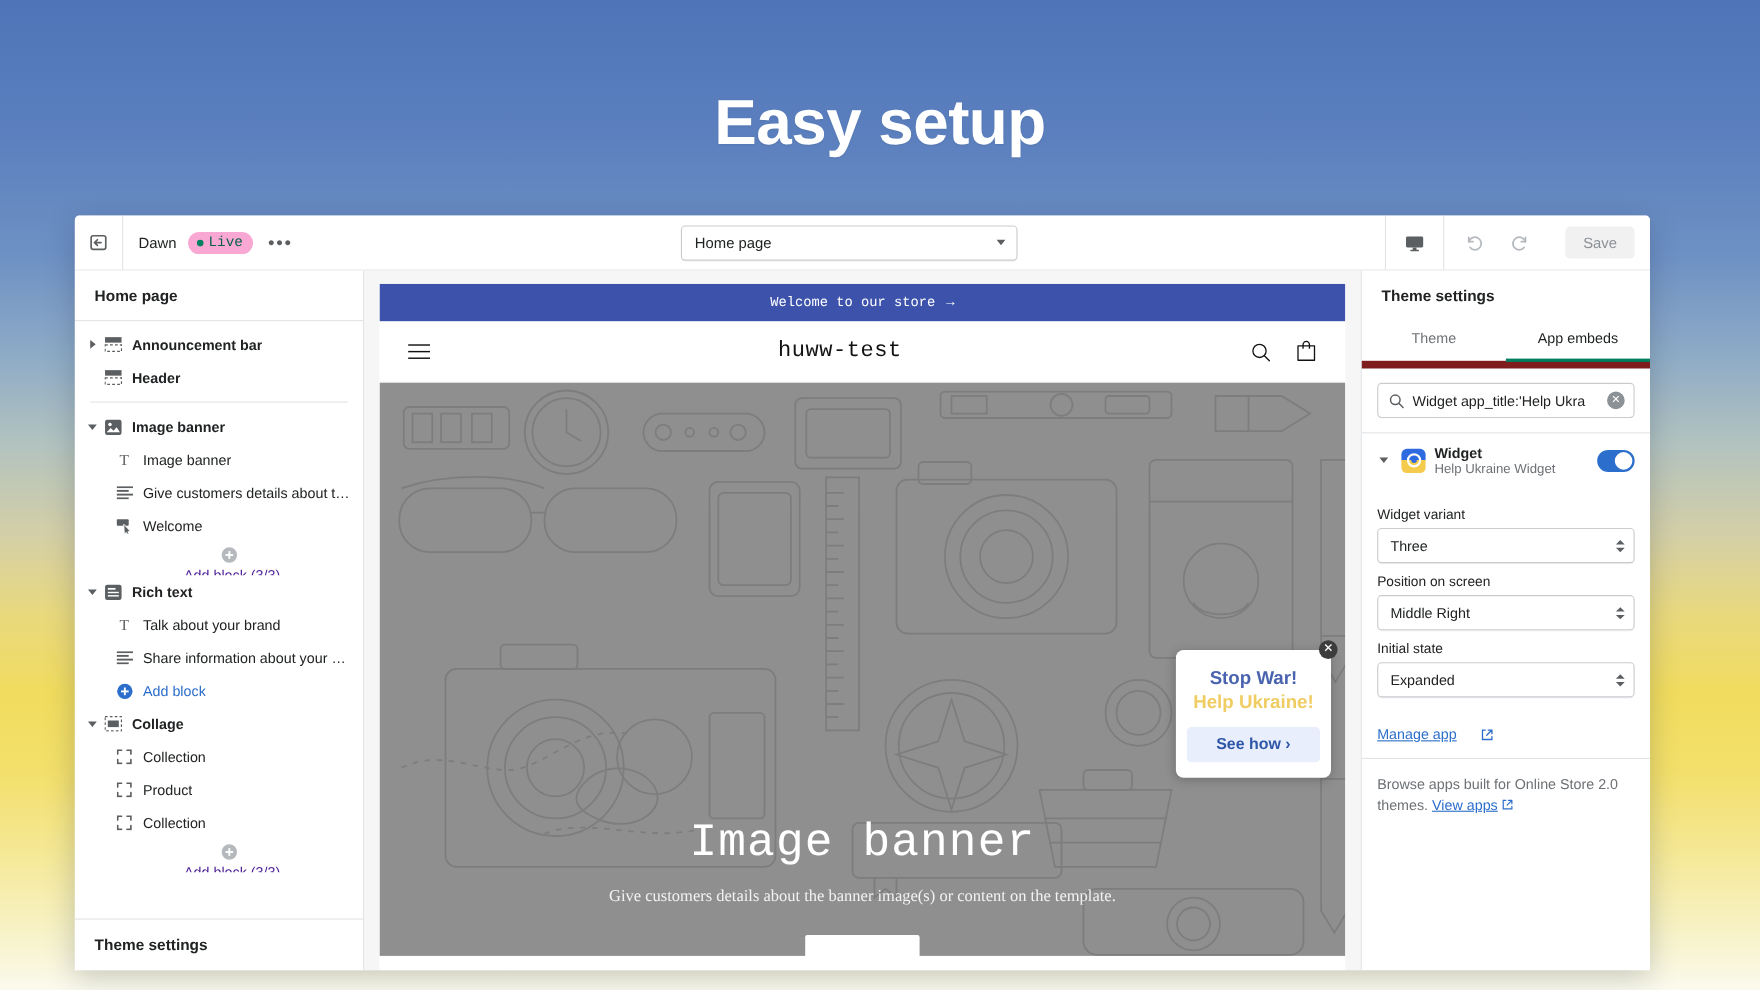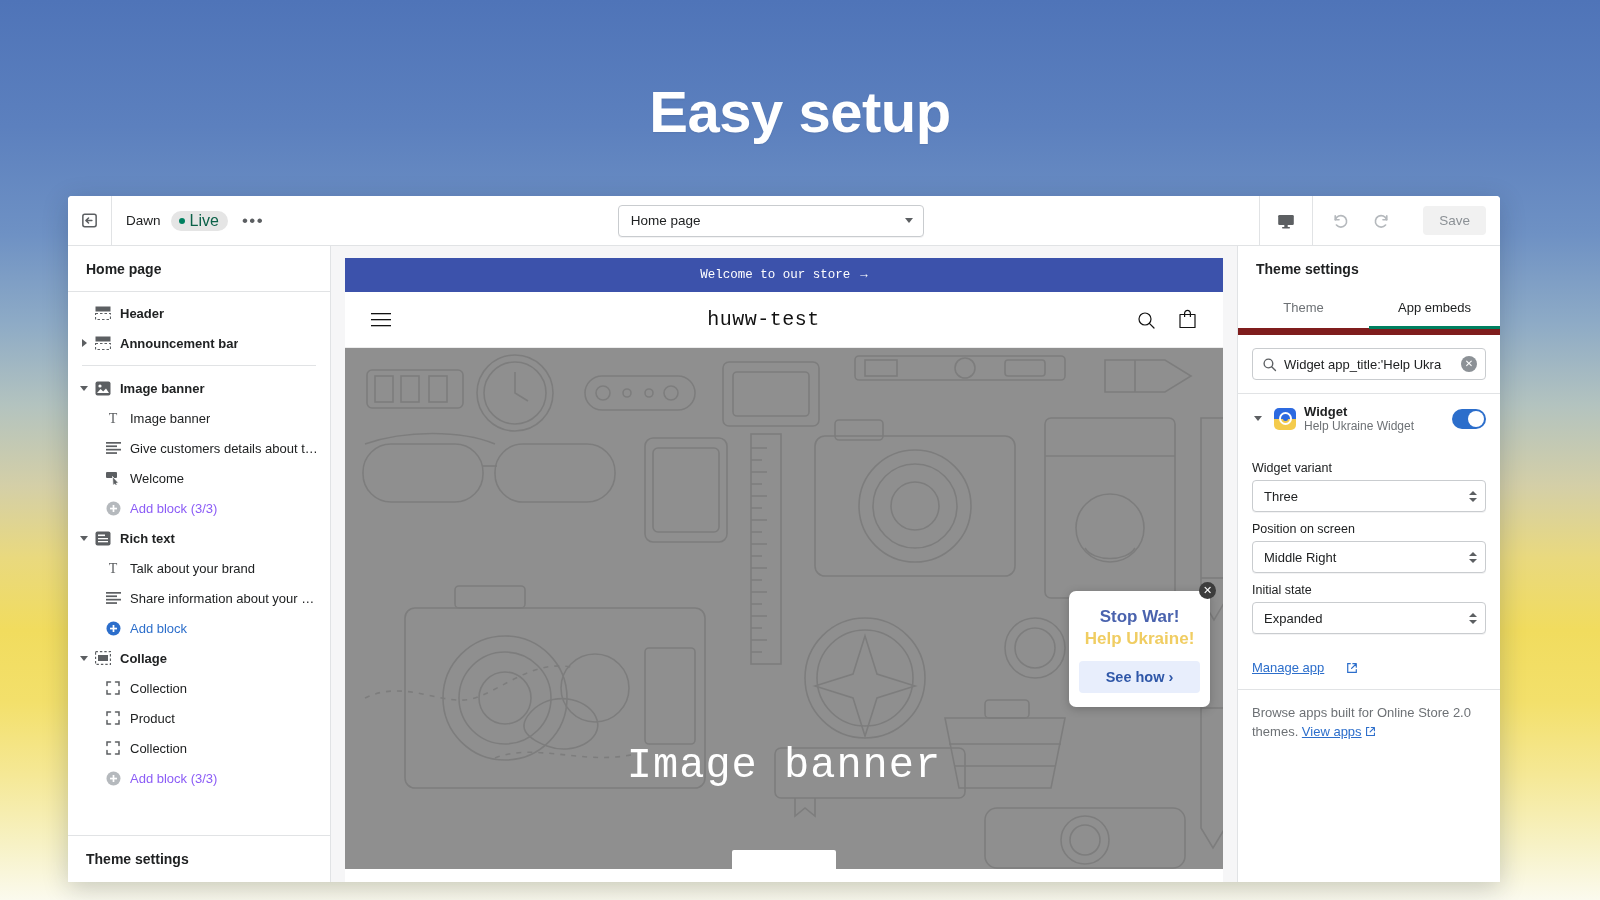--- a/index.html
+++ b/index.html
@@ -62,23 +62,23 @@
     border-right: 1px solid #e1e3e5;
     color: #5c5f62;
   }
   .tb-left {
     display: flex; align-items: center; gap: 10px;
     padding: 0 14px;
   }
   .theme-name { font-size: 13.5px; color: #202223; }
   .live-badge {
     display: inline-flex; align-items: center; gap: 5px;
-    background: #e5e5e5; color: #0b6148;
+    background: #f9a8d4; color: #0b6148;
     border-radius: 10px; padding: 2px 9px 2px 8px;
-    font-size: 16px; line-height: 16px;
+    font-size: 13px; line-height: 16px; font-family: Liberation Mono, monospace;
   }
   .live-dot { width: 6px; height: 6px; border-radius: 50%; background: #008060; }
   .tb-dots {
     color: #5c5f62; font-size: 17px; letter-spacing: 1.5px;
     padding: 0 4px; line-height: 10px; cursor: pointer;
   }
   .tb-center { flex: 1; display: flex; align-items: center; justify-content: center; }
   .page-select {
     width: 306px; height: 32px;
     border: 1px solid #c9cccf; border-radius: 4px;
@@ -127,21 +127,21 @@
   .sb-list { flex: 1; overflow: hidden; padding: 6px 0 0; }
   .sb-row {
     display: flex; align-items: center;
     height: 30px; padding: 0 10px 0 8px;
     font-size: 13px; color: #202223;
     cursor: pointer;
   }
   .sb-row.section { font-weight: bold; }
   .sb-row.block { padding-left: 34px; }
   .sb-row.addblock { color: #2c6ecb; }
-  .sb-row.addblock.disabled { color: #8b5cf6; }
+  .sb-row.addblock.disabled { color: #4c1d95; flex-direction: column; }
   .sb-toggle {
     width: 16px; flex: 0 0 16px;
     display: flex; align-items: center; justify-content: center;
     color: #5c5f62;
   }
   .tri { width: 0; height: 0; }
   .tri-right { border-top: 4px solid transparent; border-bottom: 4px solid transparent; border-left: 5px solid #5c5f62; }
   .tri-down { border-left: 4px solid transparent; border-right: 4px solid transparent; border-top: 5px solid #5c5f62; }
   .sb-icon {
     width: 22px; flex: 0 0 22px;
@@ -369,40 +369,40 @@
       </div>
     </div>
   </div>
 
   <div class="app-body">
 
     <div class="sidebar">
       <div class="sb-head">Home page</div>
       <div class="sb-list" id="sb-list">
           <div class="sb-row section">
-            <span class="sb-toggle"></span>
+            <span class="sb-toggle">
+              <span class="tri tri-right"></span>
+            </span>
             <span class="sb-icon">
               <svg width="16" height="14" viewBox="0 0 16 14">
                 <rect x="0.5" y="0.5" width="15" height="5" fill="#5c5f62"></rect>
                 <rect x="0.5" y="7.5" width="15" height="6" fill="none" stroke="#5c5f62" stroke-width="1.2" stroke-dasharray="2.5 2"></rect>
               </svg>
             </span>
-            <span class="sb-label">Header</span>
+            <span class="sb-label">Announcement bar</span>
           </div>
           <div class="sb-row section">
-            <span class="sb-toggle">
-              <span class="tri tri-right"></span>
-            </span>
+            <span class="sb-toggle"></span>
             <span class="sb-icon">
               <svg width="16" height="14" viewBox="0 0 16 14">
                 <rect x="0.5" y="0.5" width="15" height="5" fill="#5c5f62"></rect>
                 <rect x="0.5" y="7.5" width="15" height="6" fill="none" stroke="#5c5f62" stroke-width="1.2" stroke-dasharray="2.5 2"></rect>
               </svg>
             </span>
-            <span class="sb-label">Announcement bar</span>
+            <span class="sb-label">Header</span>
           </div>
           <div class="sb-sep"></div>
           <div class="sb-row section">
             <span class="sb-toggle">
               <span class="tri tri-down"></span>
             </span>
             <span class="sb-icon">
               <svg width="16" height="15" viewBox="0 0 16 15">
                 <rect x="0.5" y="0.5" width="15" height="14" rx="2" fill="#5c5f62"></rect>
                 <circle cx="5" cy="5" r="1.6" fill="#fff"></circle>
@@ -655,20 +655,21 @@
               <path d="M450 450v18l10-8 10 8v-18"></path>
 
               <rect x="640" y="460" width="200" height="60" rx="12"></rect>
               <circle cx="740" cy="492" r="24"></circle>
               <circle cx="740" cy="492" r="15"></circle>
 
               <path d="M880 360h-24v120l12 20 12-20z"></path>
             </g>
           </svg>
           <div class="banner-text">Image banner</div>
+          <div class="banner-sub">Give customers details about the banner image(s) or content on the template.</div>
           <div class="banner-btn"></div>
 
           <div class="widget-pop">
             <div class="wp-close">✕</div>
             <div class="wp-l1">Stop War!</div>
             <div class="wp-l2">Help Ukraine!</div>
             <div class="wp-btn">See how ›</div>
           </div>
         </div>
       </div>

